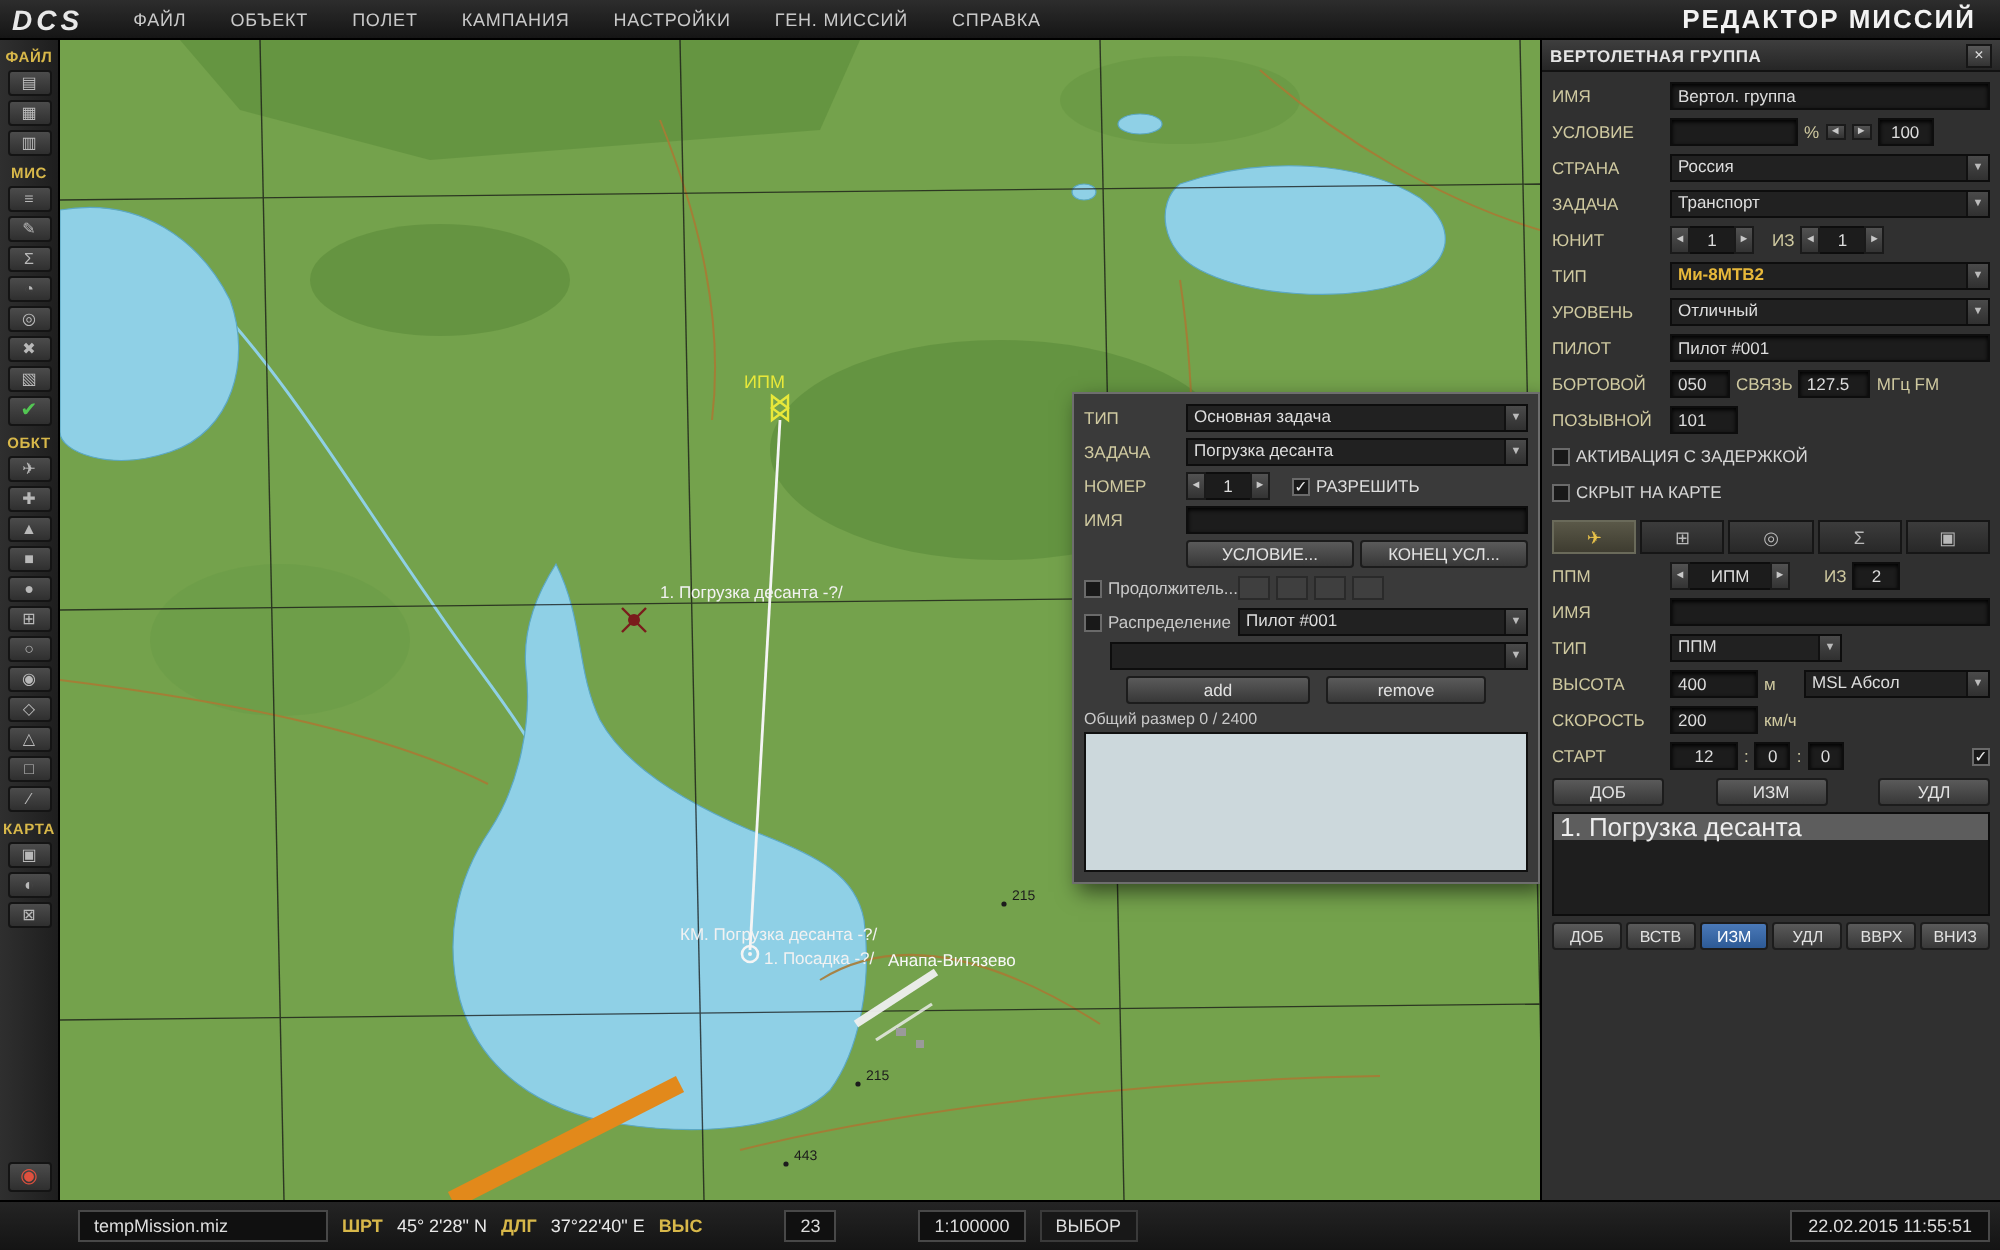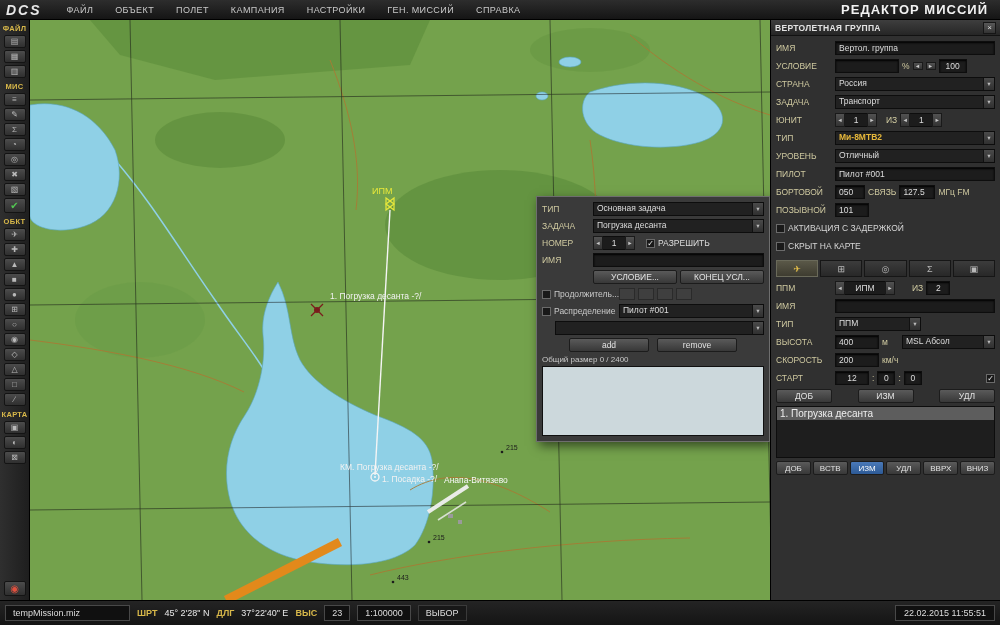--- a/index.html
+++ b/index.html
@@ -53,28 +53,28 @@
   .rp-close{margin-left:auto;width:13px;height:12px;background:linear-gradient(#585858,#333);border:1px solid #161616;color:#ddd;font-size:8px;line-height:10px;text-align:center;cursor:pointer;}
   .rp-body{padding:4px 5px 0;display:flex;flex-direction:column;}
   .rp-row{display:flex;align-items:center;gap:3px;height:16px;margin-bottom:2px;}
   .rp-row .lbl{width:56px;}
   .yellow-val{color:#e7b83a;font-weight:bold;}
   .tabs{display:flex;gap:2px;height:17px;margin:4px 0 3px;}
   .tab{flex:1;background:linear-gradient(#3c3c3c,#282828);border:1px solid #161616;color:#b9b9b9;font-size:9px;display:flex;align-items:center;justify-content:center;cursor:pointer;}
   .tab.active{background:linear-gradient(#5a5848,#3e3c30);color:#e7c14a;border-color:#6a6a5a;}
   .adv-title{color:#dfc04a;font-size:8px;font-weight:bold;text-align:center;padding:3px 0;}
   .listbox{height:52px;background:#1e1e1e;border:1px solid #0d0d0d;overflow:hidden;margin-bottom:3px;}
-  .list-item{height:13px;color:#eee;font-size:10px;display:flex;align-items:center;padding:0 3px;cursor:pointer;}
+  .list-item{height:13px;color:#eee;font-size:13px;display:flex;align-items:center;padding:0 3px;cursor:pointer;}
   .list-item.selected{background:#5d5d5d;}
   .list-btns{display:flex;gap:2px;}
   .list-btns .btn{flex:1;font-size:8px;}
 
   
   .statusbar{position:absolute;left:0;top:600px;width:1000px;height:25px;background:linear-gradient(#242424,#141414);border-top:1px solid #000;display:flex;align-items:center;padding:0 5px;gap:7px;z-index:40;}
-  .sb-box{background:#101010;border:1px solid #484848;color:#ddd;font-size:9px;padding:2px 7px;}
+  .sb-box{background:#101010;border:1px solid #484848;color:#ddd;font-size:9px;padding:2px 7px;margin-left:34px;}
   .sb-box.file{min-width:125px;}
   .sb-label{color:#d8b84a;font-size:9px;font-weight:bold;}
   .sb-value{color:#e8e8e8;font-size:9px;}
   .sb-mode{color:#ddd;font-size:9px;padding:2px 7px;border:1px solid #3a3a3a;background:#181818;}
   .sb-right{margin-left:auto;background:#101010;border:1px solid #484848;color:#ddd;font-size:9px;padding:2px 8px;}
 </style>
 </head>
 <body>
 
 <div id="app">
@@ -262,21 +262,21 @@
         <span class="arrow">▼</span>
       </div>
     </div>
     <div class="row" style="margin-left:13px">
       <div class="dd" style="flex:1">
         <span></span>
         <span class="arrow">▼</span>
       </div>
     </div>
     <div class="row" style="justify-content:center;gap:8px">
-      <div class="btn" style="width:80px">add</div>
+      <div class="btn" style="width:92px">add</div>
       <div class="btn" style="width:80px">remove</div>
     </div>
     <div class="size-label">Общий размер 0 / 2400</div>
     <div class="textarea"></div>
   </div>
 
   <div class="right-panel">
     <div class="rp-header">
       <div class="rp-title">ВЕРТОЛЕТНАЯ ГРУППА</div>
       <div class="rp-close">×</div>

